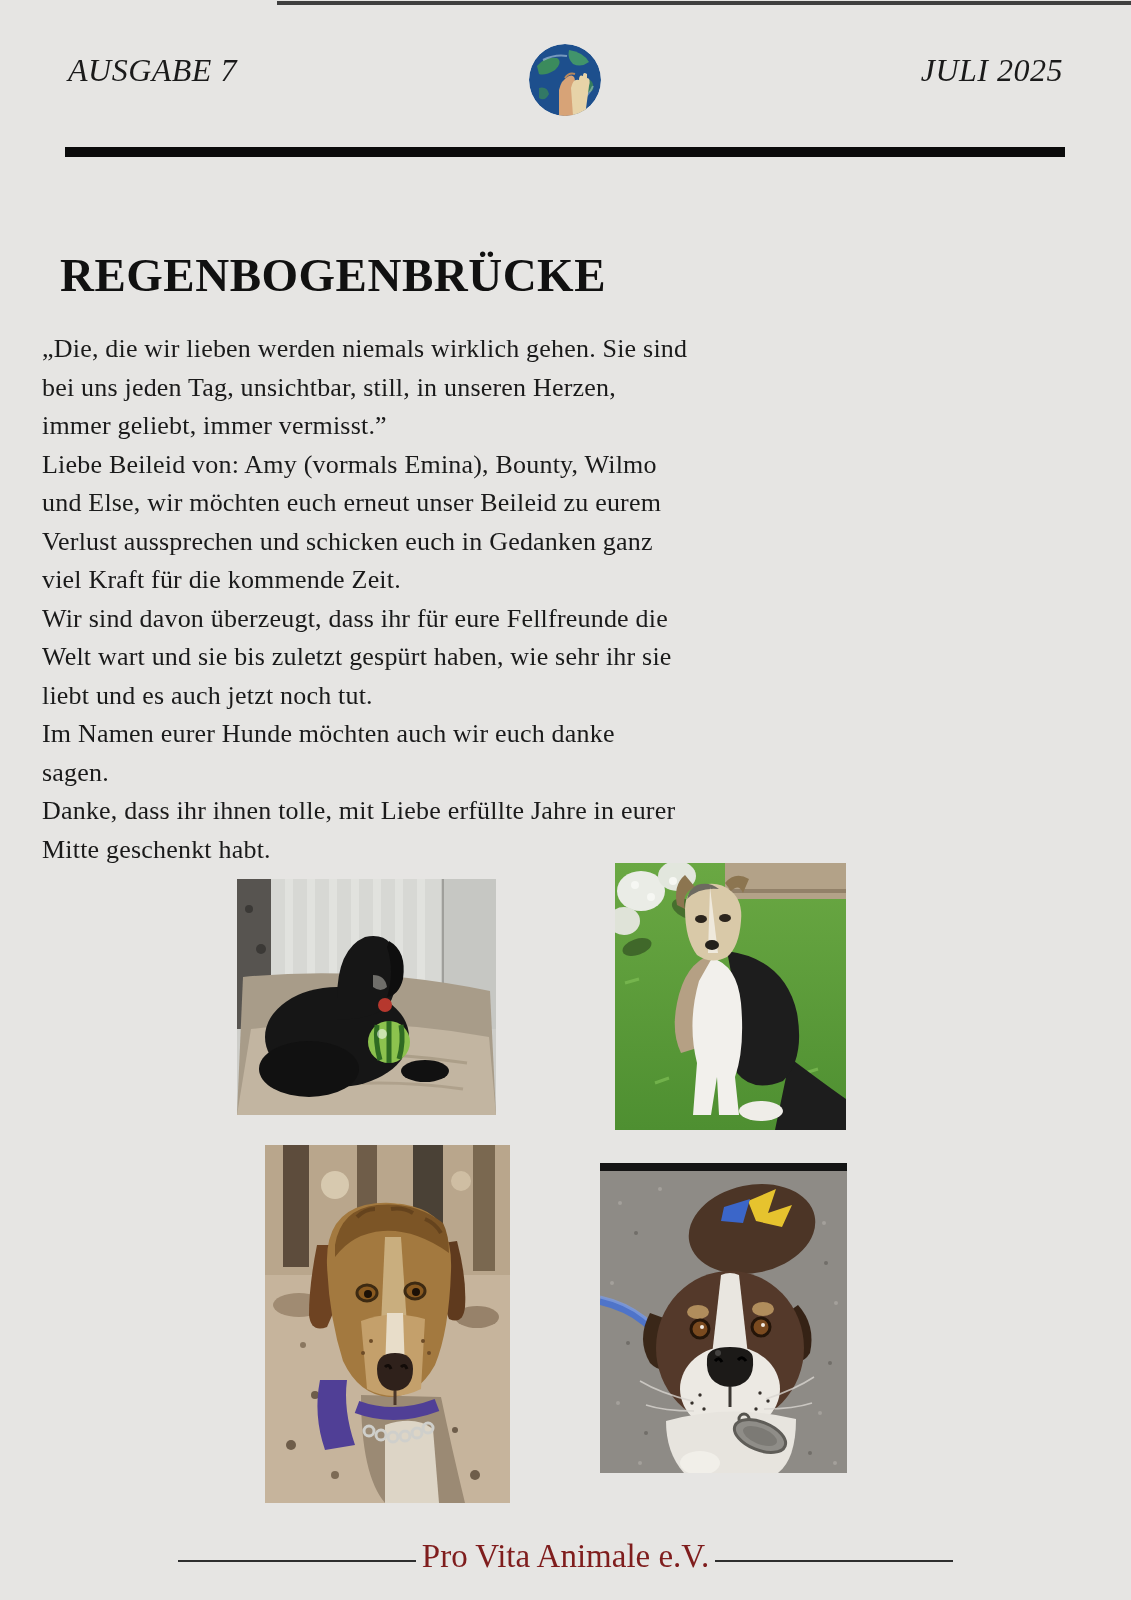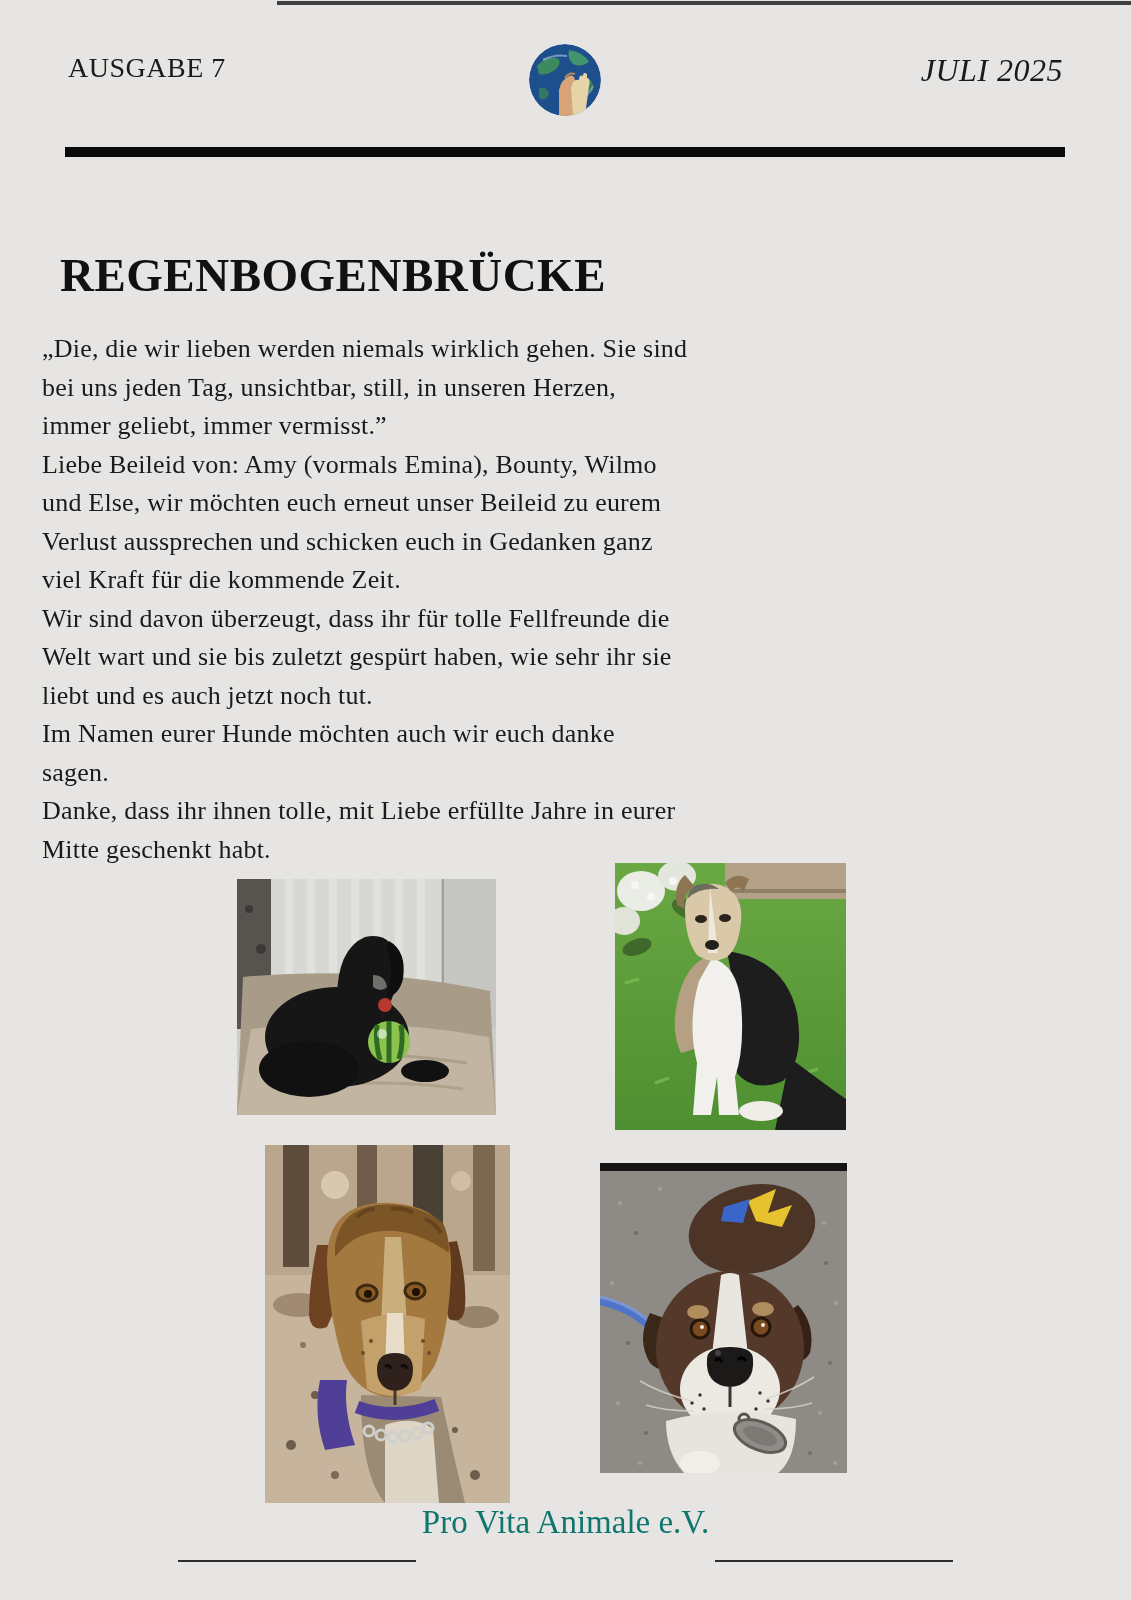--- a/index.html
+++ b/index.html
@@ -2,34 +2,34 @@
 <html lang="de"><head>
 <meta charset="utf-8">
 <style>
   html,body { margin:0; padding:0; background:#b9b9b7; }
   .page {
     position:relative; width:1131px; height:1600px; margin:0 auto;
     background:#e6e5e3; color:#1a1a1a; overflow:hidden;
     font-family:"Liberation Serif", serif;
   }
   .top-bar { position:absolute; left:277px; top:1px; width:854px; height:4px; background:#3f3f3f; }
-  .issue  { position:absolute; left:68px;  top:52px; font-size:28px; letter-spacing:.5px; }
+  .issue  { position:absolute; left:68px;  top:52px; font-style:italic; font-size:32px; letter-spacing:.5px; }
   .date   { position:absolute; right:68px; top:52px; font-style:italic; font-size:32px; letter-spacing:.5px; }
   .logo   { position:absolute; left:529px; top:44px; width:72px; height:72px; border-radius:50%; overflow:hidden; }
   .divider{ position:absolute; left:65px; top:147px; width:1000px; height:10px; background:#0b0b0b; }
   .title  { position:absolute; left:60px; top:248px; margin:0; font-size:47px; font-weight:bold; letter-spacing:.5px; color:#111;text-align:right; }
   .body   { position:absolute; left:42px; top:330px; width:1010px; font-size:26px; line-height:38.5px; letter-spacing:.2px; }
   .body-line { white-space:nowrap; }
   figure  { position:absolute; margin:0; padding:0; }
   figure svg { display:block; }
   .photo-1 { left:237px; top:879px;  width:259px; height:236px; }
   .photo-2 { left:615px; top:863px;  width:231px; height:267px; }
   .photo-3 { left:265px; top:1145px; width:245px; height:358px; }
   .photo-4 { left:600px; top:1163px; width:247px; height:310px; }
-  .footer-text { position:absolute; left:0; top:1504px; width:100%; text-align:center; font-size:33px; color:#0f766e; }
+  .footer-text { position:absolute; left:0; top:1538px; width:100%; text-align:center; font-size:33px; color:#7f1d1d; }
   .footer-rule { position:absolute; top:1560px; height:2px; background:#2e2e2e; }
   .footer-rule.left  { left:178px; width:238px; }
   .footer-rule.right { left:715px; width:238px; }
 </style>
 </head>
 <body>
 
 <div class="page">
 
   <div class="top-bar"></div>
@@ -58,21 +58,21 @@
   <h1 class="title">REGENBOGENBRÜCKE</h1>
 
   <div class="body">
       <div class="body-line">„Die, die wir lieben werden niemals wirklich gehen. Sie sind</div>
       <div class="body-line">bei uns jeden Tag, unsichtbar, still, in unseren Herzen,</div>
       <div class="body-line">immer geliebt, immer vermisst.”</div>
       <div class="body-line">Liebe Beileid von: Amy (vormals Emina), Bounty, Wilmo</div>
       <div class="body-line">und Else, wir möchten euch erneut unser Beileid zu eurem</div>
       <div class="body-line">Verlust aussprechen und schicken euch in Gedanken ganz</div>
       <div class="body-line">viel Kraft für die kommende Zeit.</div>
-      <div class="body-line">Wir sind davon überzeugt, dass ihr für tolle Fellfreunde die</div>
+      <div class="body-line">Wir sind davon überzeugt, dass ihr für eure Fellfreunde die</div>
       <div class="body-line">Welt wart und sie bis zuletzt gespürt haben, wie sehr ihr sie</div>
       <div class="body-line">liebt und es auch jetzt noch tut.</div>
       <div class="body-line">Im Namen eurer Hunde möchten auch wir euch danke</div>
       <div class="body-line">sagen.</div>
       <div class="body-line">Danke, dass ihr ihnen tolle, mit Liebe erfüllte Jahre in eurer</div>
       <div class="body-line">Mitte geschenkt habt.</div>
     </div>
 
   <figure class="photo-1" aria-label="Schwarzer Hund liegt in einem beigen Hundebett mit grün gestreiftem Ball">
     <svg width="259" height="236" viewBox="0 0 259 236">

